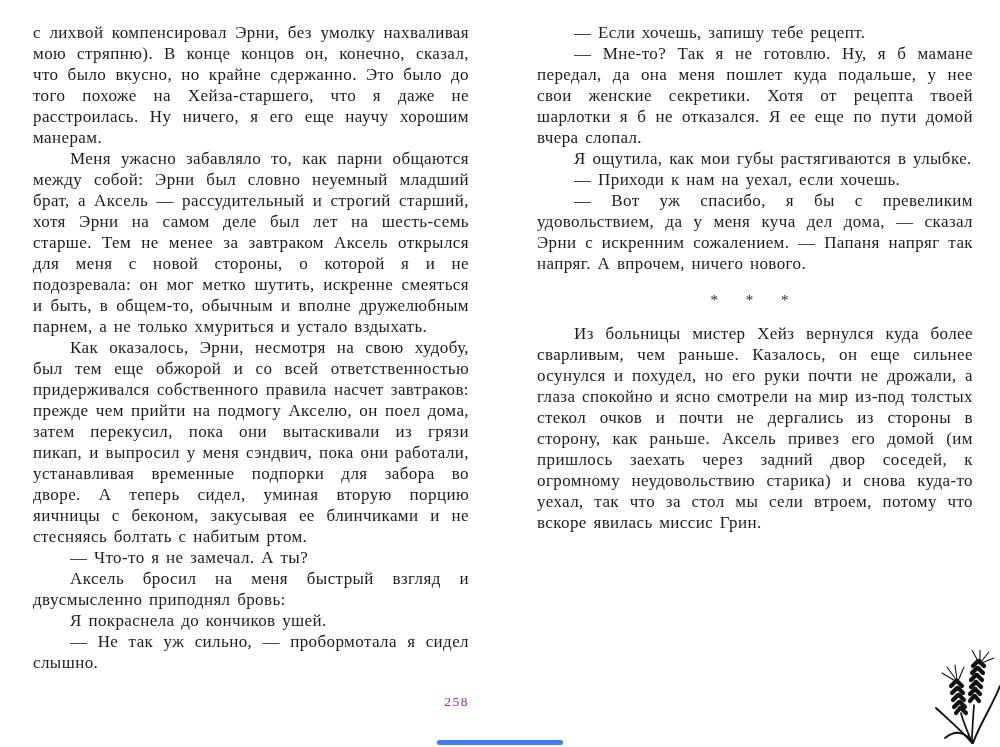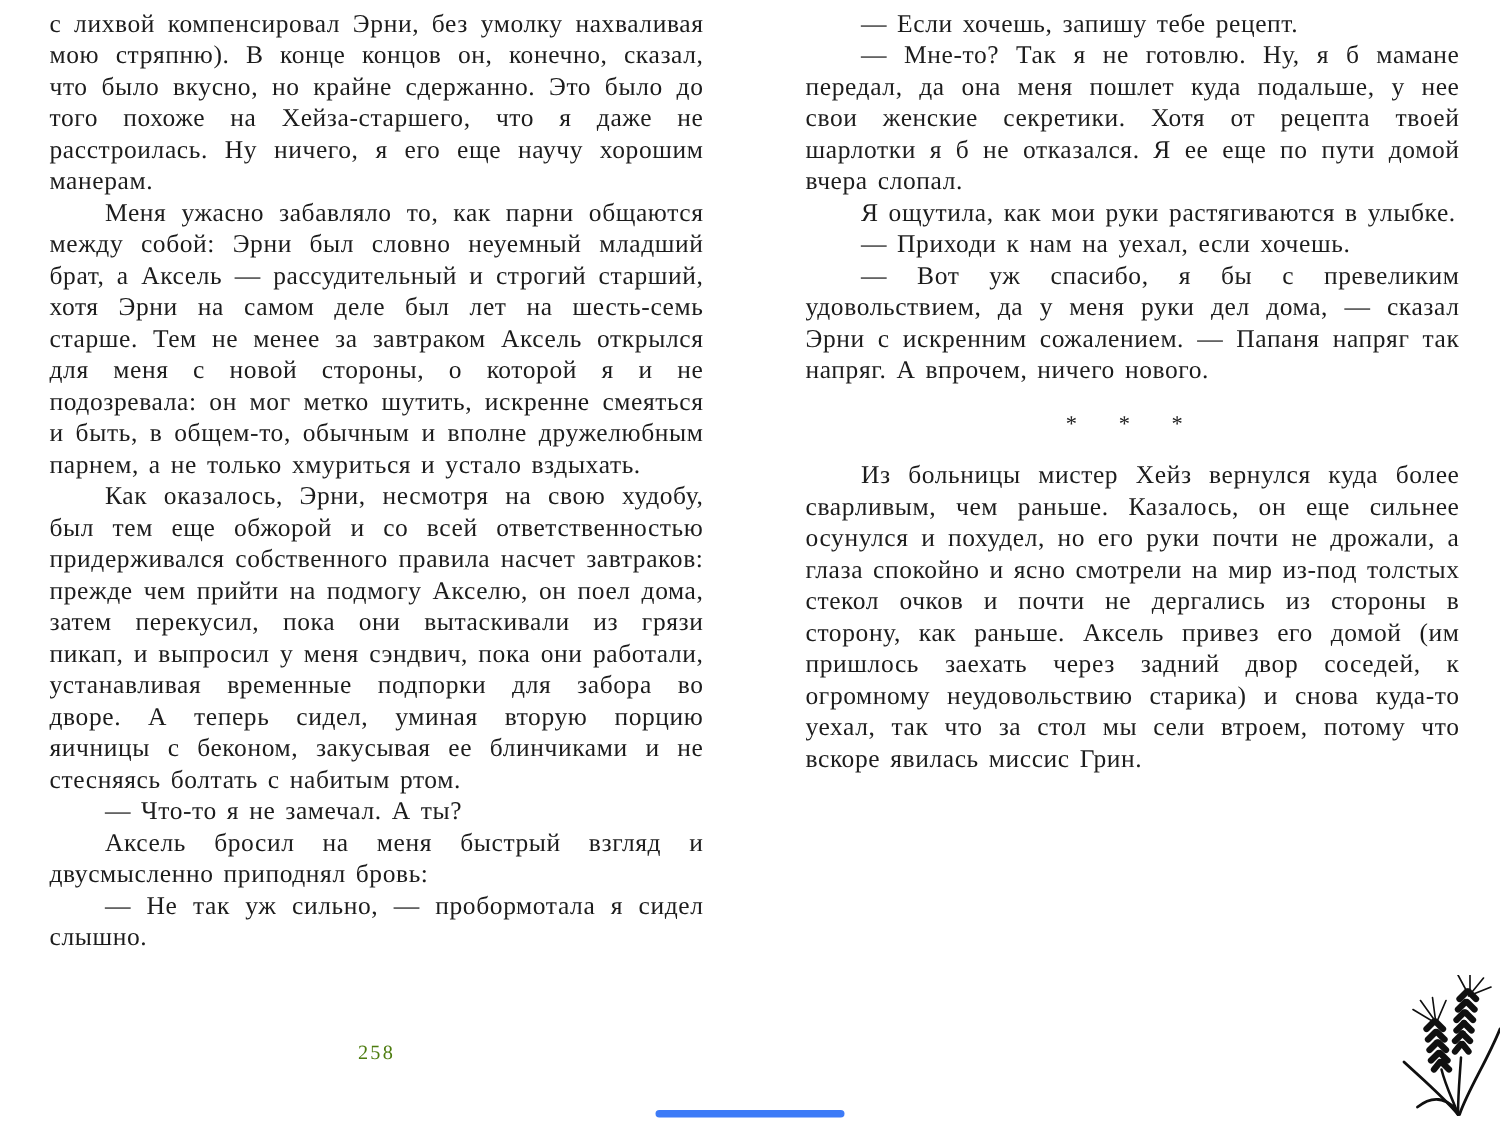--- a/index.html
+++ b/index.html
@@ -9,45 +9,45 @@
     font-family: "Liberation Serif", "DejaVu Serif", serif;
     color: #1c1c1c;
     position: relative;
     overflow: hidden;
   }
   .spread { position: absolute; inset: 0; }
   .page { position: absolute; top: 0; width: 436px; height: 747px; }
   .page.left  { left: 33px; }
   .page.right { left: 537px; }
   .page-content {
-    padding-top: 5px;
+    padding-top: 22px;
     font-size: 17px;
     line-height: 21px;
     text-align: justify;
     letter-spacing: 0.4px;
     word-spacing: 2px;
   }
   .para { margin: 0; text-indent: 37px; }
   .para.no-indent { text-indent: 0; }
   .separator {
     text-align: center;
     text-indent: 0;
     letter-spacing: 11px;
     font-size: 15px;
     margin: 16px 0 12px 0;
     color: #222;
   }
   .page-number {
     position: absolute;
     top: 694px; left: 0;
     width: 100%;
-    text-align: center;
+    text-align: right;
     font-size: 13.5px;
     letter-spacing: 1.5px;
-    color: #4d7c0f;
+    color: #a21caf;
     font-family: Liberation Serif, serif;
   }
   .wheat {
     position: absolute;
     left: 933px; top: 650px;
     width: 70px; height: 97px;
   }
   .wheat svg { display: block; width: 100%; height: 100%; }
   .progress-pill {
     position: absolute;
@@ -62,32 +62,33 @@
 
 <div class="spread">
 
   <div class="page left">
     <div class="page-content">
       <p class="para no-indent">с лихвой компенсировал Эрни, без умолку нахваливая мою стряпню). В конце концов он, конечно, сказал, что было вкусно, но крайне сдержанно. Это было до того похоже на Хейза-старшего, что я даже не расстроилась. Ну ничего, я его еще научу хорошим манерам.</p>
       <p class="para">Меня ужасно забавляло то, как парни общаются между собой: Эрни был словно неуемный младший брат, а Аксель — рассудительный и строгий старший, хотя Эрни на самом деле был лет на шесть-семь старше. Тем не менее за завтраком Аксель открылся для меня с новой стороны, о которой я и не подозревала: он мог метко шутить, искренне смеяться и быть, в общем-то, обычным и вполне дружелюбным парнем, а не только хмуриться и устало вздыхать.</p>
       <p class="para">Как оказалось, Эрни, несмотря на свою худобу, был тем еще обжорой и со всей ответственностью придерживался собственного правила насчет завтраков: прежде чем прийти на подмогу Акселю, он поел дома, затем перекусил, пока они вытаскивали из грязи пикап, и выпросил у меня сэндвич, пока они работали, устанавливая временные подпорки для забора во дворе. А теперь сидел, уминая вторую порцию яичницы с беконом, закусывая ее блинчиками и не стесняясь болтать с набитым ртом.</p>
       <p class="para">— Что-то я не замечал. А ты?</p>
       <p class="para">Аксель бросил на меня быстрый взгляд и двусмысленно приподнял бровь:</p>
+      <p class="para">Я покраснела до кончиков ушей.</p>
       <p class="para">— Не так уж сильно, — пробормотала я сидел слышно.</p>
     </div>
     <div class="page-number">258</div>
   </div>
 
   <div class="page right">
     <div class="page-content">
       <p class="para">— Если хочешь, запишу тебе рецепт.</p>
       <p class="para">— Мне-то? Так я не готовлю. Ну, я б мамане передал, да она меня пошлет куда подальше, у нее свои женские секретики. Хотя от рецепта твоей шарлотки я б не отказался. Я ее еще по пути домой вчера слопал.</p>
-      <p class="para">Я ощутила, как мои руки растягиваются в улыбке.</p>
+      <p class="para">Я ощутила, как мои губы растягиваются в улыбке.</p>
       <p class="para">— Приходи к нам на уехал, если хочешь.</p>
-      <p class="para">— Вот уж спасибо, я бы с превеликим удовольствием, да у меня руки дел дома, — сказал Эрни с искренним сожалением. — Папаня напряг так напряг. А впрочем, ничего нового.</p>
+      <p class="para">— Вот уж спасибо, я бы с превеликим удовольствием, да у меня куча дел дома, — сказал Эрни с искренним сожалением. — Папаня напряг так напряг. А впрочем, ничего нового.</p>
       <p class="para separator">* * *</p>
       <p class="para">Из больницы мистер Хейз вернулся куда более сварливым, чем раньше. Казалось, он еще сильнее осунулся и похудел, но его руки почти не дрожали, а глаза спокойно и ясно смотрели на мир из-под толстых стекол очков и почти не дергались из стороны в сторону, как раньше. Аксель привез его домой (им пришлось заехать через задний двор соседей, к огромному неудовольствию старика) и снова куда-то уехал, так что за стол мы сели втроем, потому что вскоре явилась миссис Грин.</p>
     </div>
   </div>
 
   <div class="wheat">
     <svg viewBox="0 0 70 97" xmlns="http://www.w3.org/2000/svg" stroke="#101010" fill="none" stroke-linecap="round">
 
       <g stroke-width="1.1">
         <path d="M46,13 L39,0"></path>

